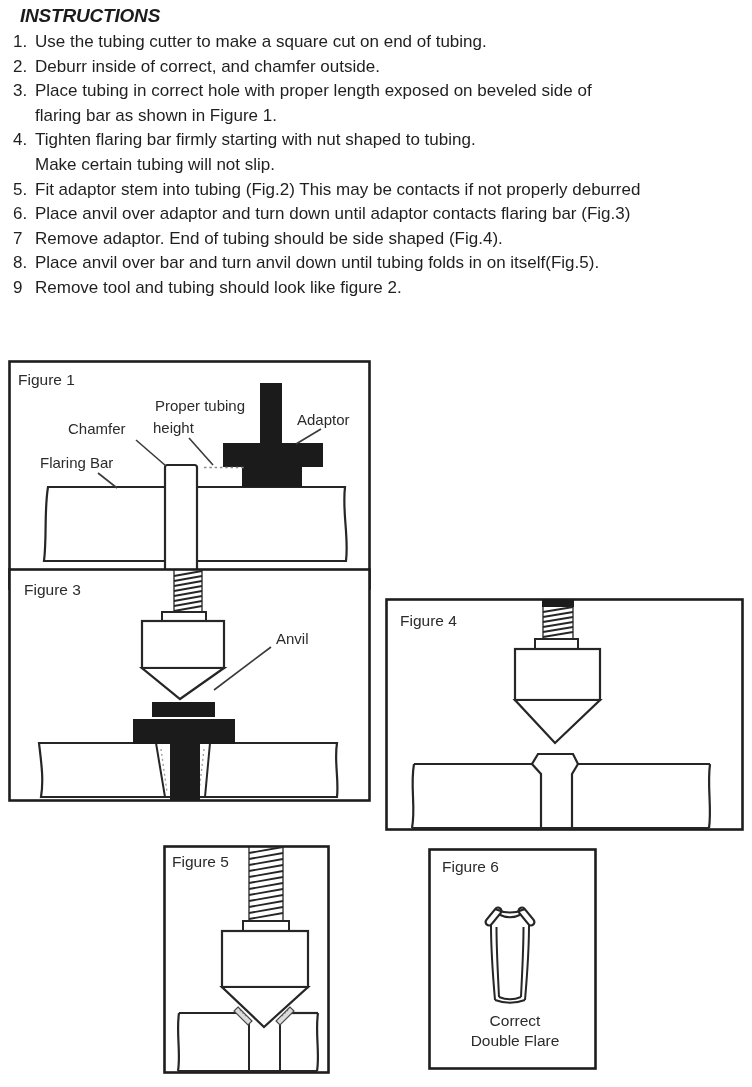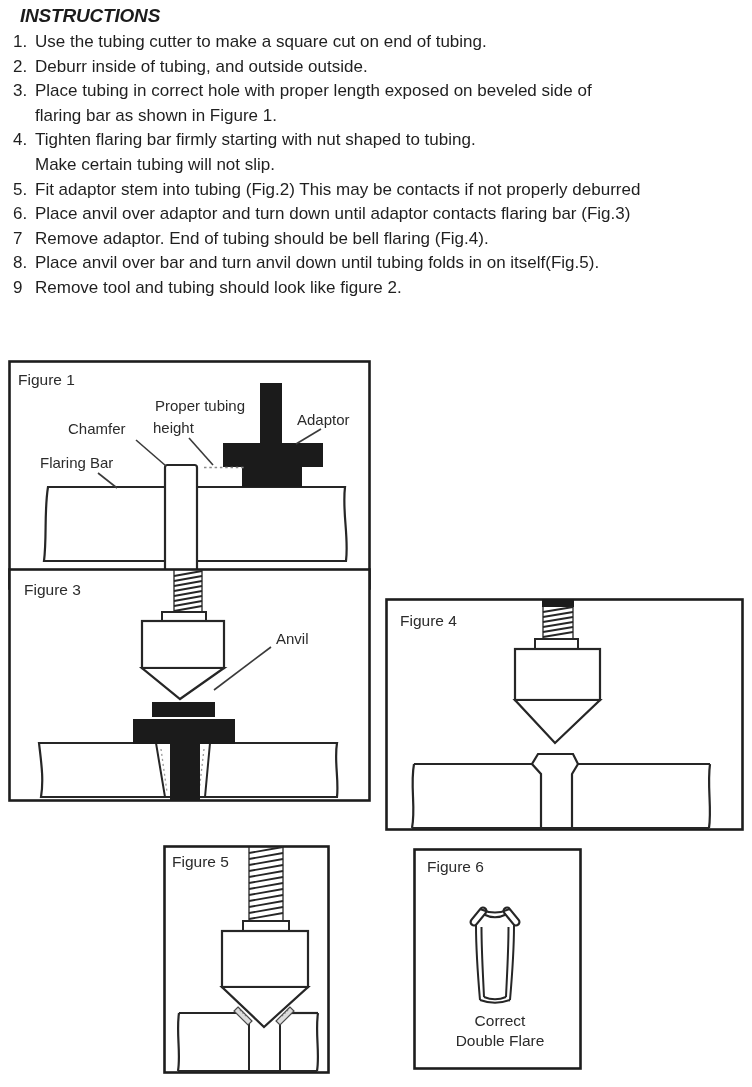--- a/index.html
+++ b/index.html
@@ -54,21 +54,21 @@
 
   <div id="title">INSTRUCTIONS</div>
 
   <div id="steps">
     <div class="step">
       <span class="num">1.</span>
       <span class="txt">Use the tubing cutter to make a square cut on end of tubing.</span>
     </div>
     <div class="step">
       <span class="num">2.</span>
-      <span class="txt">Deburr inside of tubing, and outside outside.</span>
+      <span class="txt">Deburr inside of correct, and chamfer outside.</span>
     </div>
     <div class="step">
       <span class="num">3.</span>
       <span class="txt"><span>Place tubing in correct hole with proper length exposed on beveled side of</span><br>
       <span>flaring bar as shown in Figure 1.</span></span>
     </div>
     <div class="step">
       <span class="num">4.</span>
       <span class="txt"><span>Tighten flaring bar firmly starting with nut shaped to tubing.</span><br>
       <span>Make certain tubing will not slip.</span></span>
@@ -76,21 +76,21 @@
     <div class="step">
       <span class="num">5.</span>
       <span class="txt">Fit adaptor stem into tubing (Fig.2) This may be contacts if not properly deburred</span>
     </div>
     <div class="step">
       <span class="num">6.</span>
       <span class="txt">Place anvil over adaptor and turn down until adaptor contacts flaring bar (Fig.3)</span>
     </div>
     <div class="step">
       <span class="num">7</span>
-      <span class="txt">Remove adaptor. End of tubing should be bell flaring (Fig.4).</span>
+      <span class="txt">Remove adaptor. End of tubing should be side shaped (Fig.4).</span>
     </div>
     <div class="step">
       <span class="num">8.</span>
       <span class="txt">Place anvil over bar and turn anvil down until tubing folds in on itself(Fig.5).</span>
     </div>
     <div class="step">
       <span class="num">9</span>
       <span class="txt">Remove tool and tubing should look like figure 2.</span>
     </div>
   </div>
@@ -206,21 +206,21 @@
       </g>
       <g>
         <path d="M 75,162 L 89,176 L 85,180 L 71,166 Z" fill="#dcdcdc" stroke="#4a4a4a" stroke-width="1.2"></path>
         <path d="M 127,162 L 113,176 L 117,180 L 131,166 Z" fill="#dcdcdc" stroke="#4a4a4a" stroke-width="1.2"></path>
         <path d="M 77,165 L 84,172 M 125,165 L 118,172" stroke="#6f6f6f" stroke-width="1.2" stroke-dasharray="1.5 2" fill="none"></path>
       </g>
       <text class="figlabel" x="9" y="22">Figure 5</text>
     </svg>
   </div>
 
-  <div class="fig" style="left:413px; top:848px;text-align:right;">
+  <div class="fig" style="left:428px; top:848px;text-align:right;">
     <svg width="169" height="222" viewBox="0 0 169 222">
       <rect x="1.5" y="1.5" width="166" height="219" fill="#ffffff" stroke="#1d1d1d" stroke-width="2.6"></rect>
       <g>
         <g>
           <path d="M 70,63 L 61,74" stroke="#262626" stroke-width="9" stroke-linecap="round" fill="none"></path>
           <path d="M 70,63 L 61,74" stroke="#ffffff" stroke-width="4.5" stroke-linecap="round" fill="none"></path>
         </g>
         <g>
           <path d="M 94,63 L 103,74" stroke="#262626" stroke-width="9" stroke-linecap="round" fill="none"></path>
           <path d="M 94,63 L 103,74" stroke="#ffffff" stroke-width="4.5" stroke-linecap="round" fill="none"></path>

